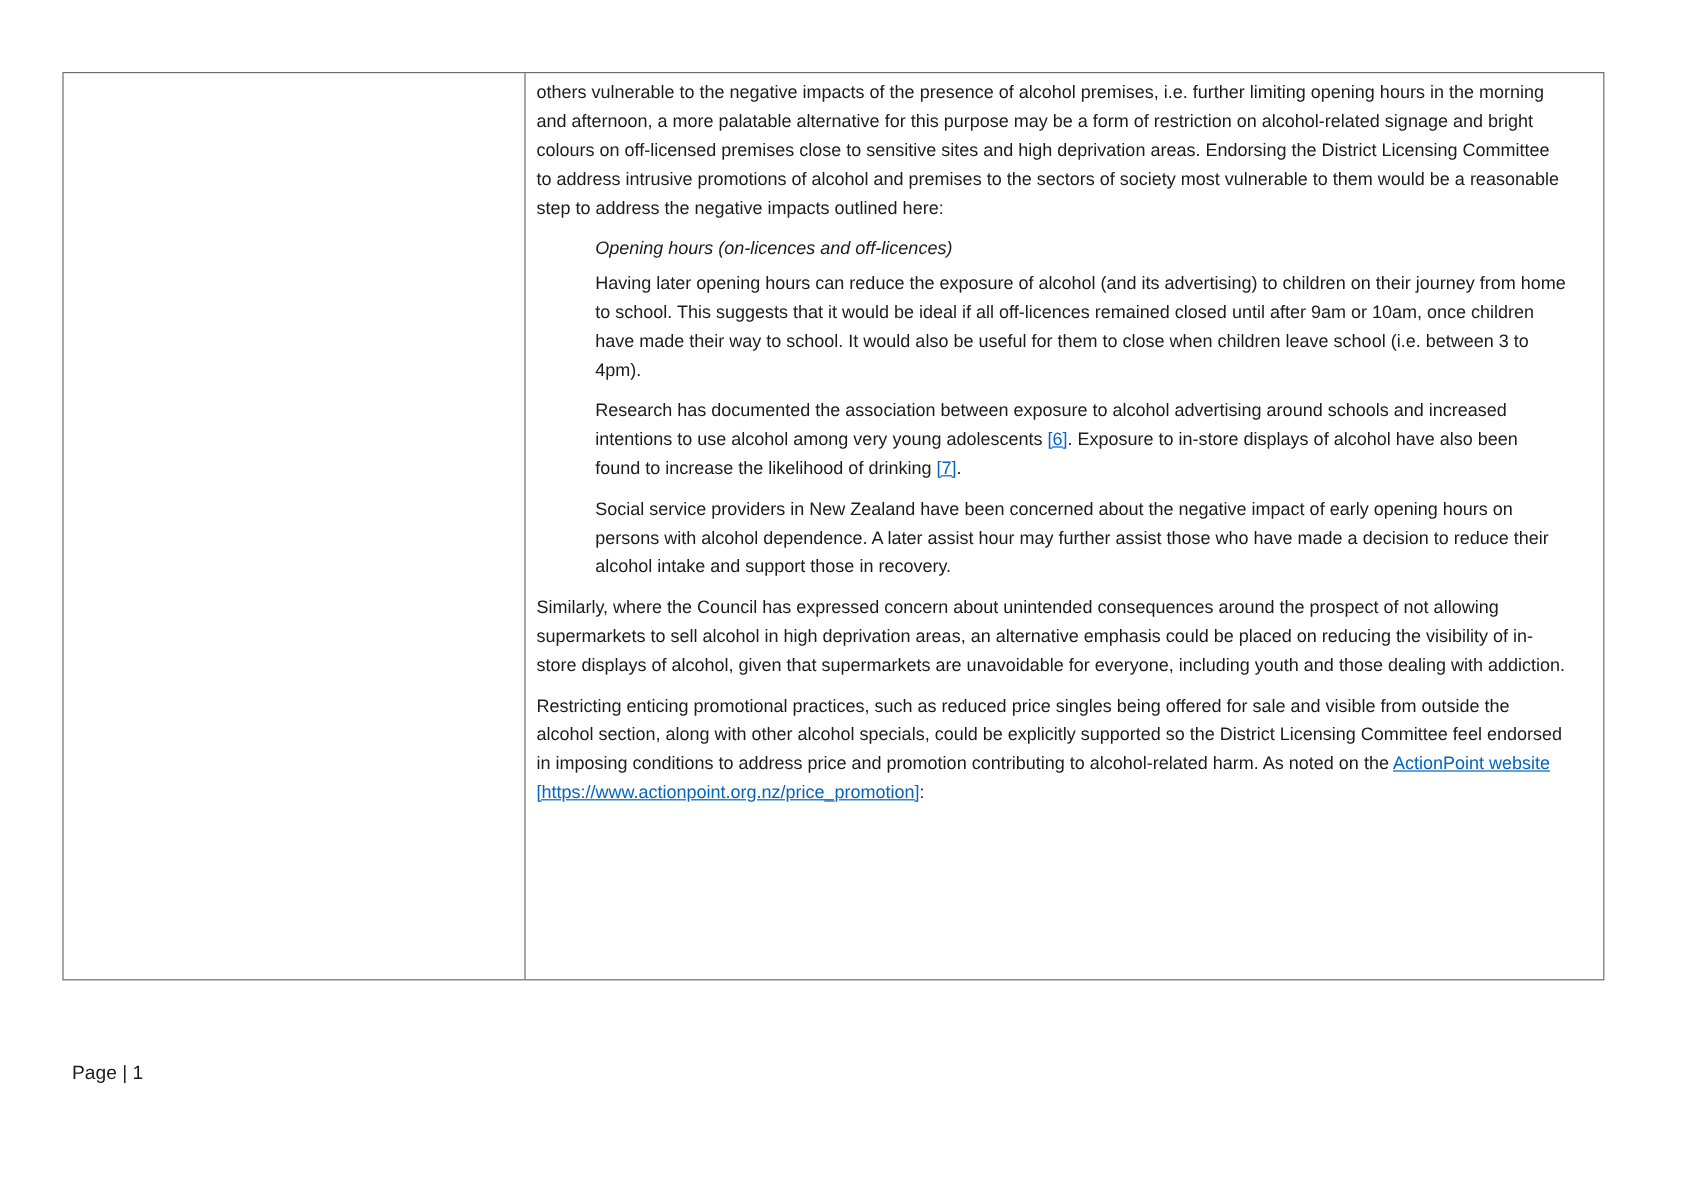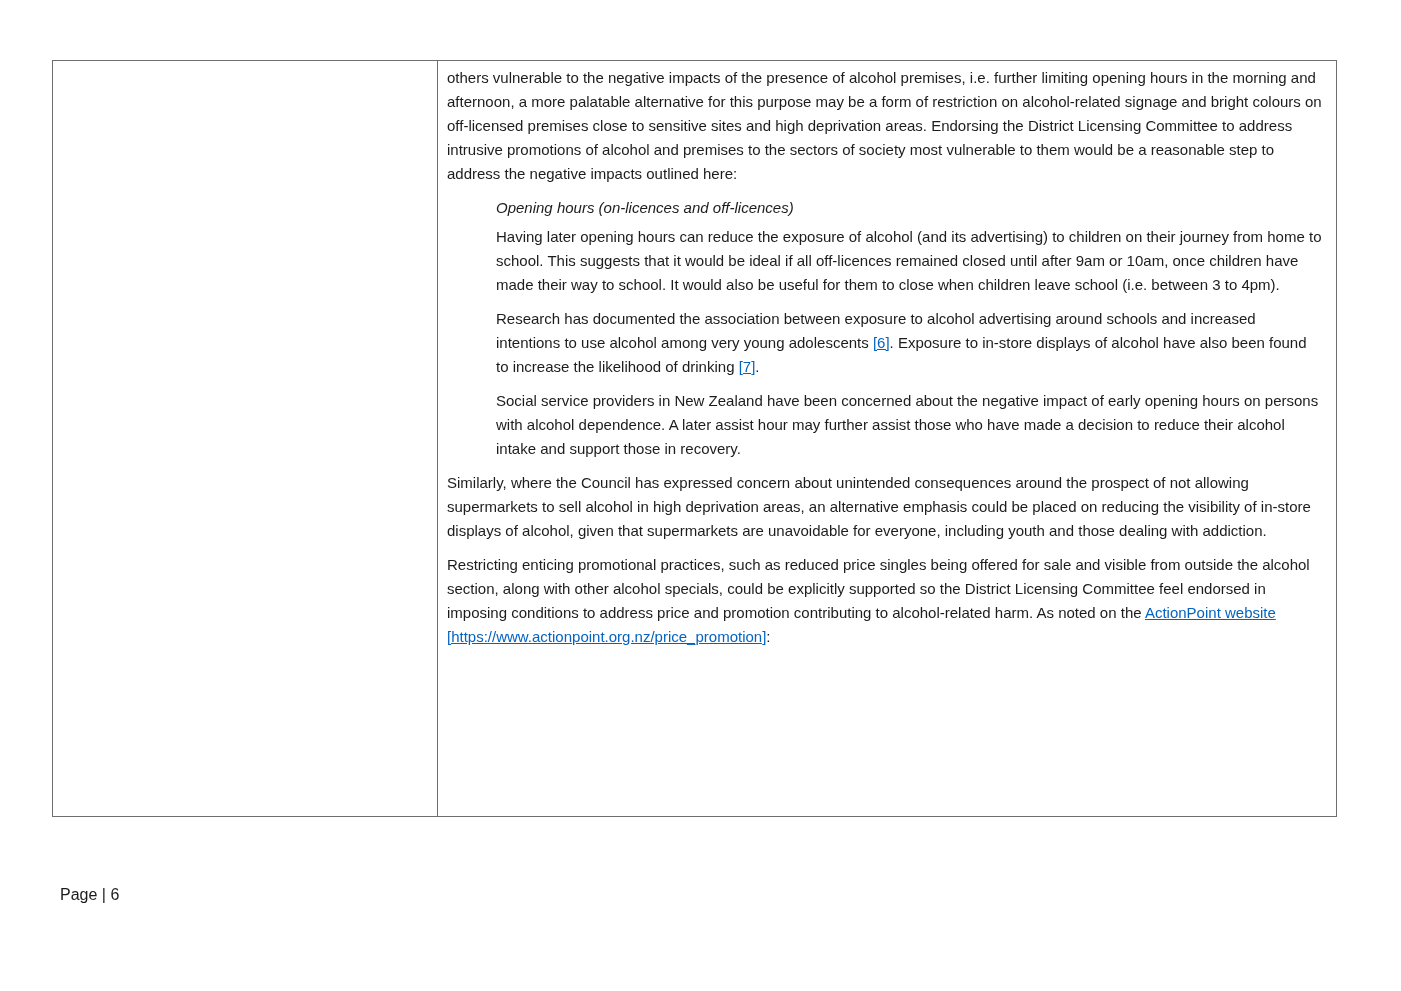--- a/index.html
+++ b/index.html
@@ -33,21 +33,21 @@
     width: 385px;
     flex: 0 0 385px;
     border-right: 1px solid var(--border);
   }
   .col-right {
     flex: 1;
     padding: 5px 14px 4px 9px;
     overflow: hidden;
   }
   .col-right p {
-    margin: 0 0 10px 0;
+    margin: 0 16px 10px 0;
     font-size: 15px;
     line-height: 24px;
     color: var(--text);
   }
   p.heading {
     margin-left: 49px;
     font-weight: 400;
     font-style: italic;
     margin-bottom: 5px;
   }
@@ -88,15 +88,15 @@
 
       <p class="body-para">Similarly, where the Council has expressed concern about unintended consequences around the prospect of not allowing supermarkets to sell alcohol in high deprivation areas, an alternative emphasis could be placed on reducing the visibility of in-store displays of alcohol, given that supermarkets are unavoidable for everyone, including youth and those dealing with addiction.</p>
 
       <p class="body-para"><span>Restricting enticing promotional practices, such as reduced price singles being offered for sale and visible from outside the alcohol section, along with other alcohol specials, could be explicitly supported so the District Licensing Committee feel endorsed in imposing conditions to address price and promotion contributing to alcohol-related harm. As noted on the </span><a class="doc-link" href="#">ActionPoint website [https://www.actionpoint.org.nz/price_promotion]</a><span>:</span></p>
 
 
 
     </div>
   </div>
 
-  <div class="footer">Page | 6</div>
+  <div class="footer">Page | 1</div>
 
 </div>
 
 </body></html>

